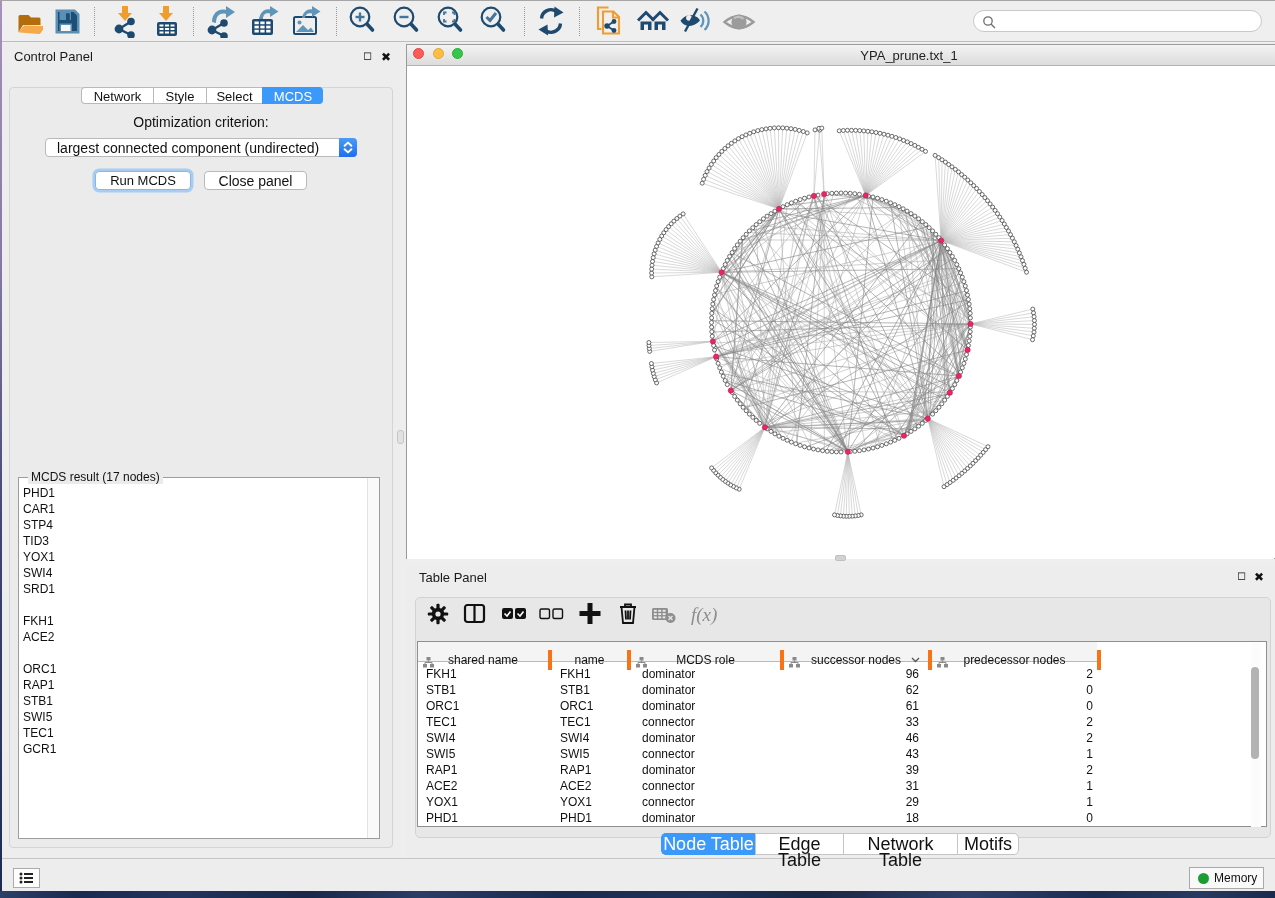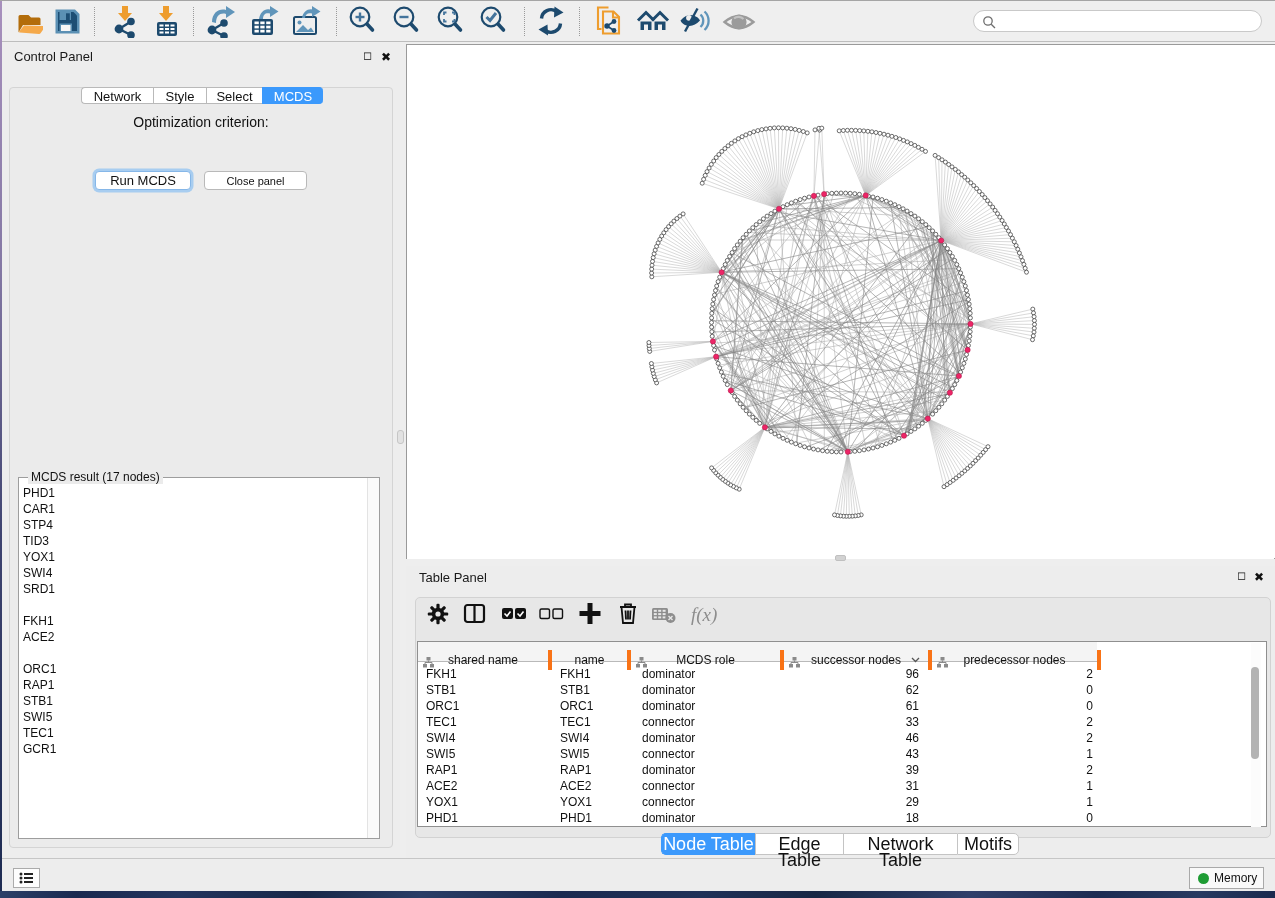--- a/index.html
+++ b/index.html
@@ -21,21 +21,21 @@
 #cp-tabs { position:absolute; left:79px; top:33px; height:17px; display:flex; font-size:13px; z-index:3;margin-top:11px; }
 .cptab { padding:1px 0 2px 0; text-align:center; background:#ffffff; border:1px solid #b9b9b9; border-right:none; color:#111; line-height:15px; }
 .cptab:first-child { border-radius:4px 0 0 4px; }
 .cptab.sel { background:#3b99fc; color:#ffffff; border-color:#3b99fc; border-radius:0 4px 4px 0; }
 #cp-inner { position:absolute; left:7px; top:44px; width:384px; height:761px; background:#ebebeb; border:1px solid #d4d4d4; border-radius:4px; }
 #opt-label { position:absolute; left:0; top:26px; width:100%; text-align:center; font-size:14px; color:#111; }
 #combo { position:absolute; left:35px; top:50px; width:312px; height:19px; background:#ffffff; border:1px solid #b9b9b9; border-radius:4px; font-size:14px; color:#111; }
 #combo .txt { position:absolute; left:11px; top:1px; line-height:16px; }
 #combo .step { position:absolute; right:-1px; top:-1px; width:18px; height:19px; background:linear-gradient(#4b9bf8,#1e6ef0); border-radius:0 4px 4px 0; }
 #btn-run { position:absolute; left:85px; top:83px; width:96px; height:19px; background:#ffffff; border:1px solid #86b7e8; box-shadow:0 0 0 2.5px #a8cdf0; border-radius:4px; font-size:13px; text-align:center; line-height:18px; color:#111; }
-#btn-close { position:absolute; left:194px; top:83px; width:103px; height:19px; background:#ffffff; border:1px solid #b9b9b9; border-radius:4px; font-size:11px; text-align:center; line-height:18px; color:#111; }
+#btn-close { position:absolute; left:194px; top:83px; width:103px; height:19px; background:#ffffff; border:1px solid #b9b9b9; border-radius:4px; font-size:14px; text-align:center; line-height:18px; color:#111; }
 #mcds-frame { position:absolute; left:8px; top:389px; width:362px; height:362px; border:1px solid #9d9d9d; }
 #mcds-label { position:absolute; left:9px; top:-8px; background:#ebebeb; padding:0 3px; font-size:12px; color:#111; }
 #mcds-list { position:absolute; left:0px; top:0px; width:360px; height:360px; background:#ffffff; overflow:hidden; }
 #mcds-list .itm { font-size:12px; color:#111; height:16px; line-height:16px; padding-left:4px; }
 #mcds-scroll { position:absolute; right:0px; top:0px; width:12px; height:360px; background:#fafafa; border-left:1px solid #e3e3e3; }
 
 #netwin { position:absolute; left:404px; top:43px; width:869px; height:515px; background:#ffffff; border:1px solid #9a9a9a; border-right:none; }
 #nettitle { position:absolute; left:0; top:0; width:100%; height:21px; background:linear-gradient(#f3f3f3,#dcdcdc); border-bottom:1px solid #b4b4b4; }
 #nettitle .t { position:absolute; left:0; top:3px; width:1004px; text-align:center; font-size:13px; color:#222; }
 .tl { position:absolute; top:2.5px; width:11px; height:11px; border-radius:5.5px; }
@@ -230,20 +230,29 @@
       <div class="winbtn" style="left:361px; top:6px; font-size:11px;">◻</div>
       <div class="winbtn" style="left:379px;">✖</div>
       <div id="cp-tabs">
         <div class="cptab" style="width:72px">Network</div>
         <div class="cptab" style="width:53px">Style</div>
         <div class="cptab" style="width:56px">Select</div>
         <div class="cptab sel" style="width:61px">MCDS</div>
       </div>
       <div id="cp-inner">
         <div id="opt-label">Optimization criterion:</div>
+        <div id="combo">
+          <div class="txt">largest connected component (undirected)</div>
+          <div class="step"><svg width="18" height="19" viewBox="0 0 18 19">
+                <g stroke="#fff" stroke-width="1.9" fill="none" stroke-linecap="round" stroke-linejoin="round">
+                  <path d="M5.6 7.8 L9 4.6 L12.4 7.8"></path>
+                  <path d="M5.6 11.2 L9 14.4 L12.4 11.2"></path>
+                </g>
+              </svg></div>
+        </div>
         <div id="btn-run">Run MCDS</div>
         <div id="btn-close">Close panel</div>
         <div id="mcds-frame">
           <div id="mcds-list">
             <div class="itm" style="position:absolute;left:0;top:7px;width:100%">PHD1</div>
               <div class="itm" style="position:absolute;left:0;top:23px;width:100%">CAR1</div>
               <div class="itm" style="position:absolute;left:0;top:39px;width:100%">STP4</div>
               <div class="itm" style="position:absolute;left:0;top:55px;width:100%">TID3</div>
               <div class="itm" style="position:absolute;left:0;top:71px;width:100%">YOX1</div>
               <div class="itm" style="position:absolute;left:0;top:87px;width:100%">SWI4</div>
@@ -256,20 +265,26 @@
               <div class="itm" style="position:absolute;left:0;top:231px;width:100%">SWI5</div>
               <div class="itm" style="position:absolute;left:0;top:247px;width:100%">TEC1</div>
               <div class="itm" style="position:absolute;left:0;top:263px;width:100%">GCR1</div>
             <div id="mcds-scroll"></div>
           </div>
           <div id="mcds-label">MCDS result (17 nodes)</div>
         </div>
       </div>
     </div>
     <div id="netwin">
+      <div id="nettitle">
+        <div class="tl" style="left:6px; background:#fc5b57; border:0.5px solid #e2463f;"></div>
+        <div class="tl" style="left:26px; background:#fdbe41; border:0.5px solid #e0a835;"></div>
+        <div class="tl" style="left:45px; background:#34c84a; border:0.5px solid #2aaa38;"></div>
+        <div class="t">YPA_prune.txt_1</div>
+      </div>
       <div id="netcanvas">
         <svg width="869" height="492" viewBox="406 65 869 492" style="position:absolute;left:-1px;top:0">
 <g stroke="#b9b9b9" stroke-width="0.55" fill="none">
 <line x1="779.0" y1="206.8" x2="702.2" y2="181.2"></line>
 <line x1="779.0" y1="206.8" x2="703.6" y2="177.3"></line>
 <line x1="779.0" y1="206.8" x2="705.2" y2="173.4"></line>
 <line x1="779.0" y1="206.8" x2="707.0" y2="169.6"></line>
 <line x1="779.0" y1="206.8" x2="709.1" y2="166.0"></line>
 <line x1="779.0" y1="206.8" x2="711.3" y2="162.4"></line>
 <line x1="779.0" y1="206.8" x2="713.7" y2="159.0"></line>

